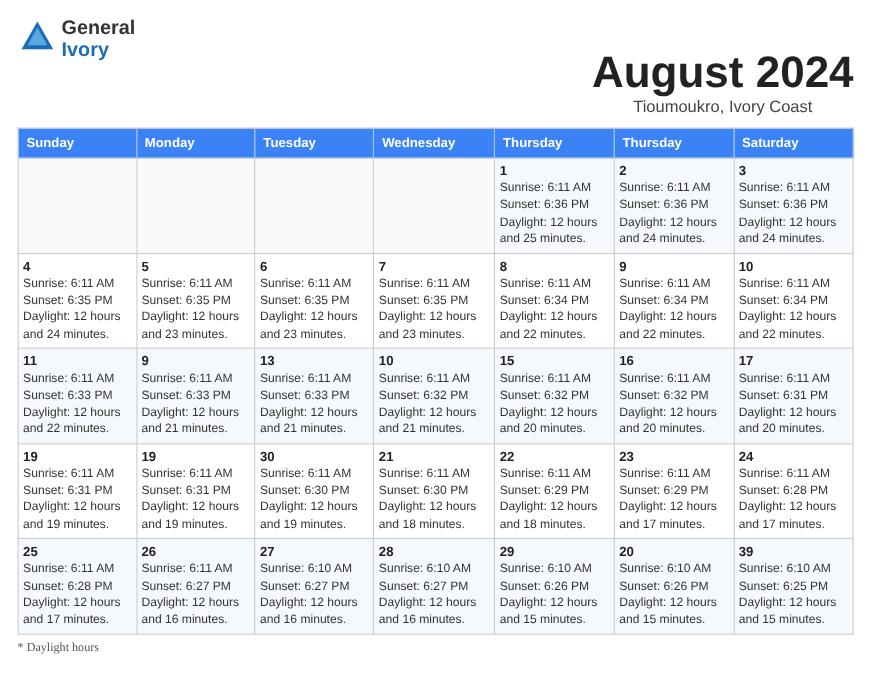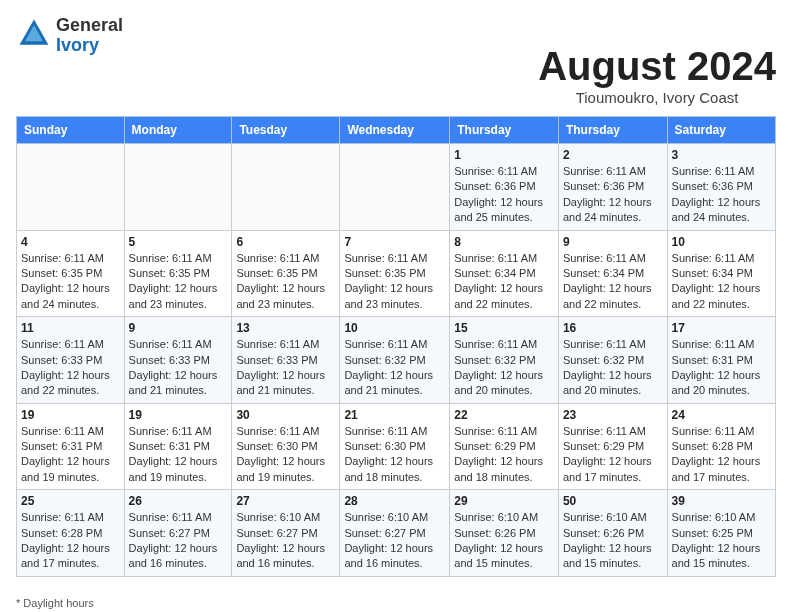--- a/index.html
+++ b/index.html
@@ -82,24 +82,25 @@
     }
     .day-info {
       color: #333;
       font-size: 11px;
       line-height: 1.4;
     }
     .empty-cell {
       background: #f9f9f9 !important;
     }
     .footer-note {
-      margin-top: 20px;
+      margin-top: 6px;
       font-size: 11px;
       color: #555;
       text-align: left;
+      font-family: Liberation Serif, serif;
     }
   </style>
 </head>
 <body>
 
 <div class="header-area">
   <div class="logo">
     <svg class="logo-icon" viewBox="0 0 40 40">
       <polygon points="20,4 36,32 4,32" fill="#1a6db5"></polygon>
       <polygon points="20,10 30,28 10,28" fill="#5aaae0"></polygon>
@@ -338,21 +339,21 @@
 and 16 minutes.</div>
         </td>
         <td>
           <span class="day-num">29</span>
           <div class="day-info" style="white-space: pre-line;">Sunrise: 6:10 AM
 Sunset: 6:26 PM
 Daylight: 12 hours
 and 15 minutes.</div>
         </td>
         <td>
-          <span class="day-num">50</span>
+          <span class="day-num">20</span>
           <div class="day-info" style="white-space: pre-line;">Sunrise: 6:10 AM
 Sunset: 6:26 PM
 Daylight: 12 hours
 and 15 minutes.</div>
         </td>
         <td>
           <span class="day-num">39</span>
           <div class="day-info" style="white-space: pre-line;">Sunrise: 6:10 AM
 Sunset: 6:25 PM
 Daylight: 12 hours

